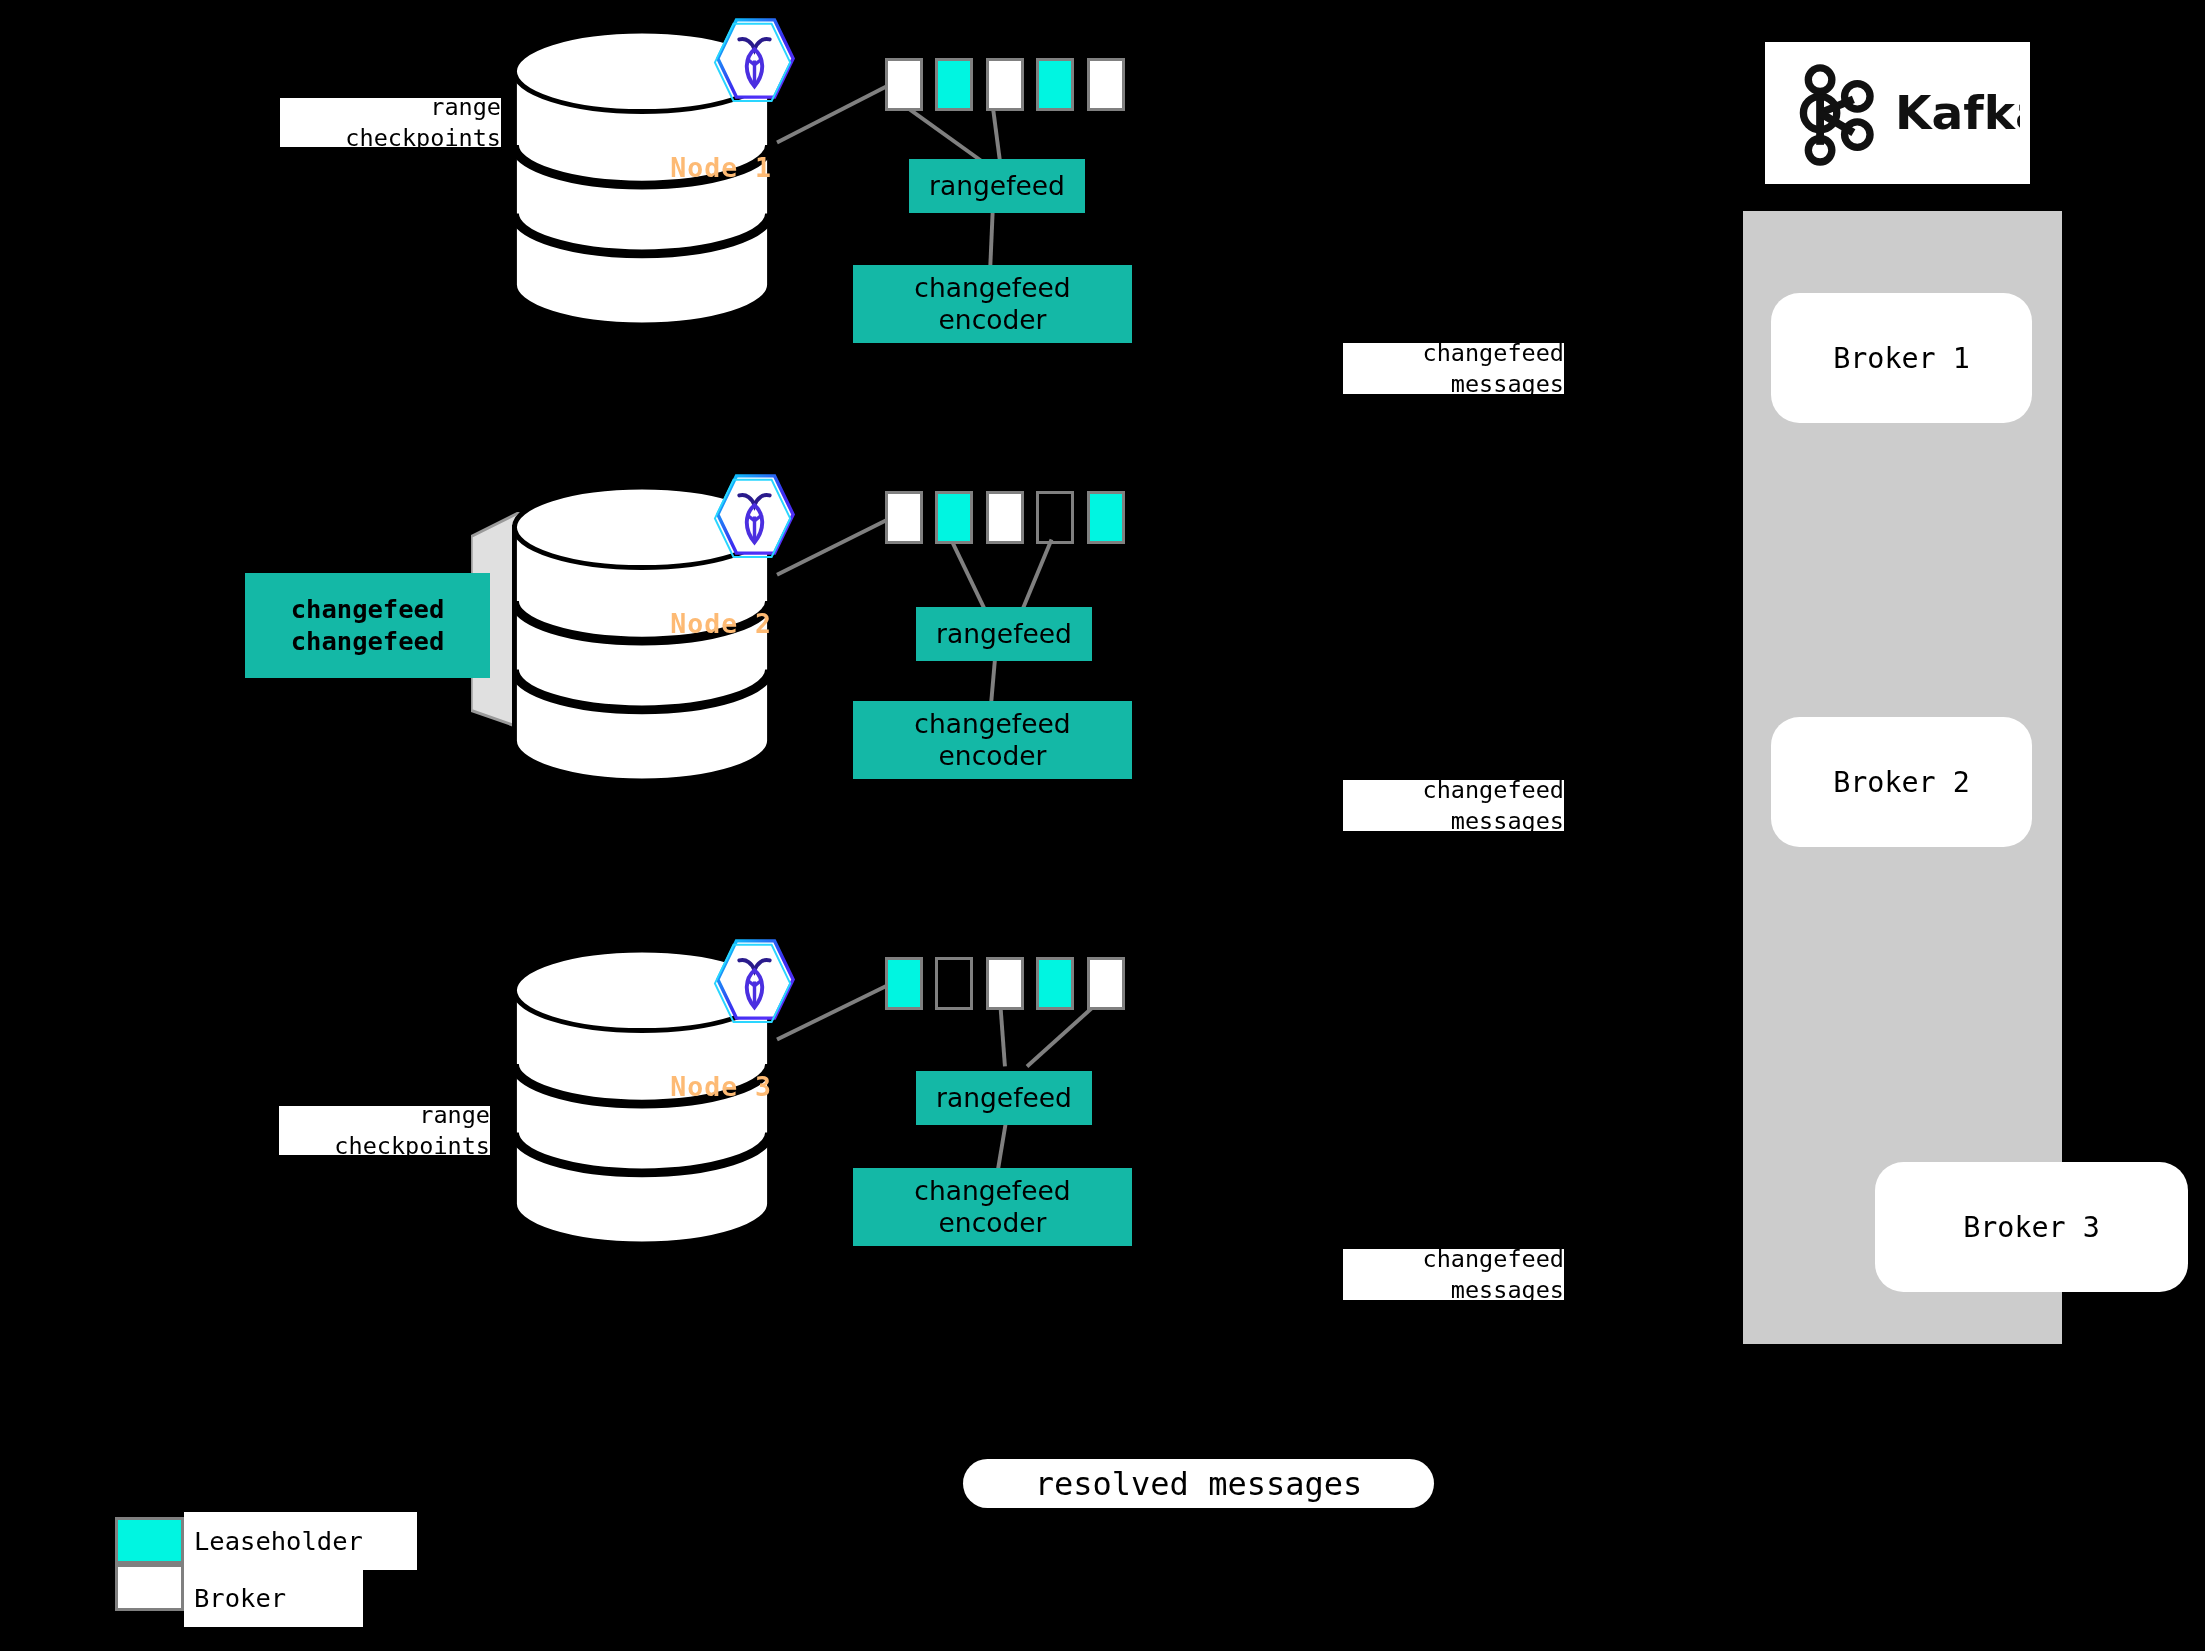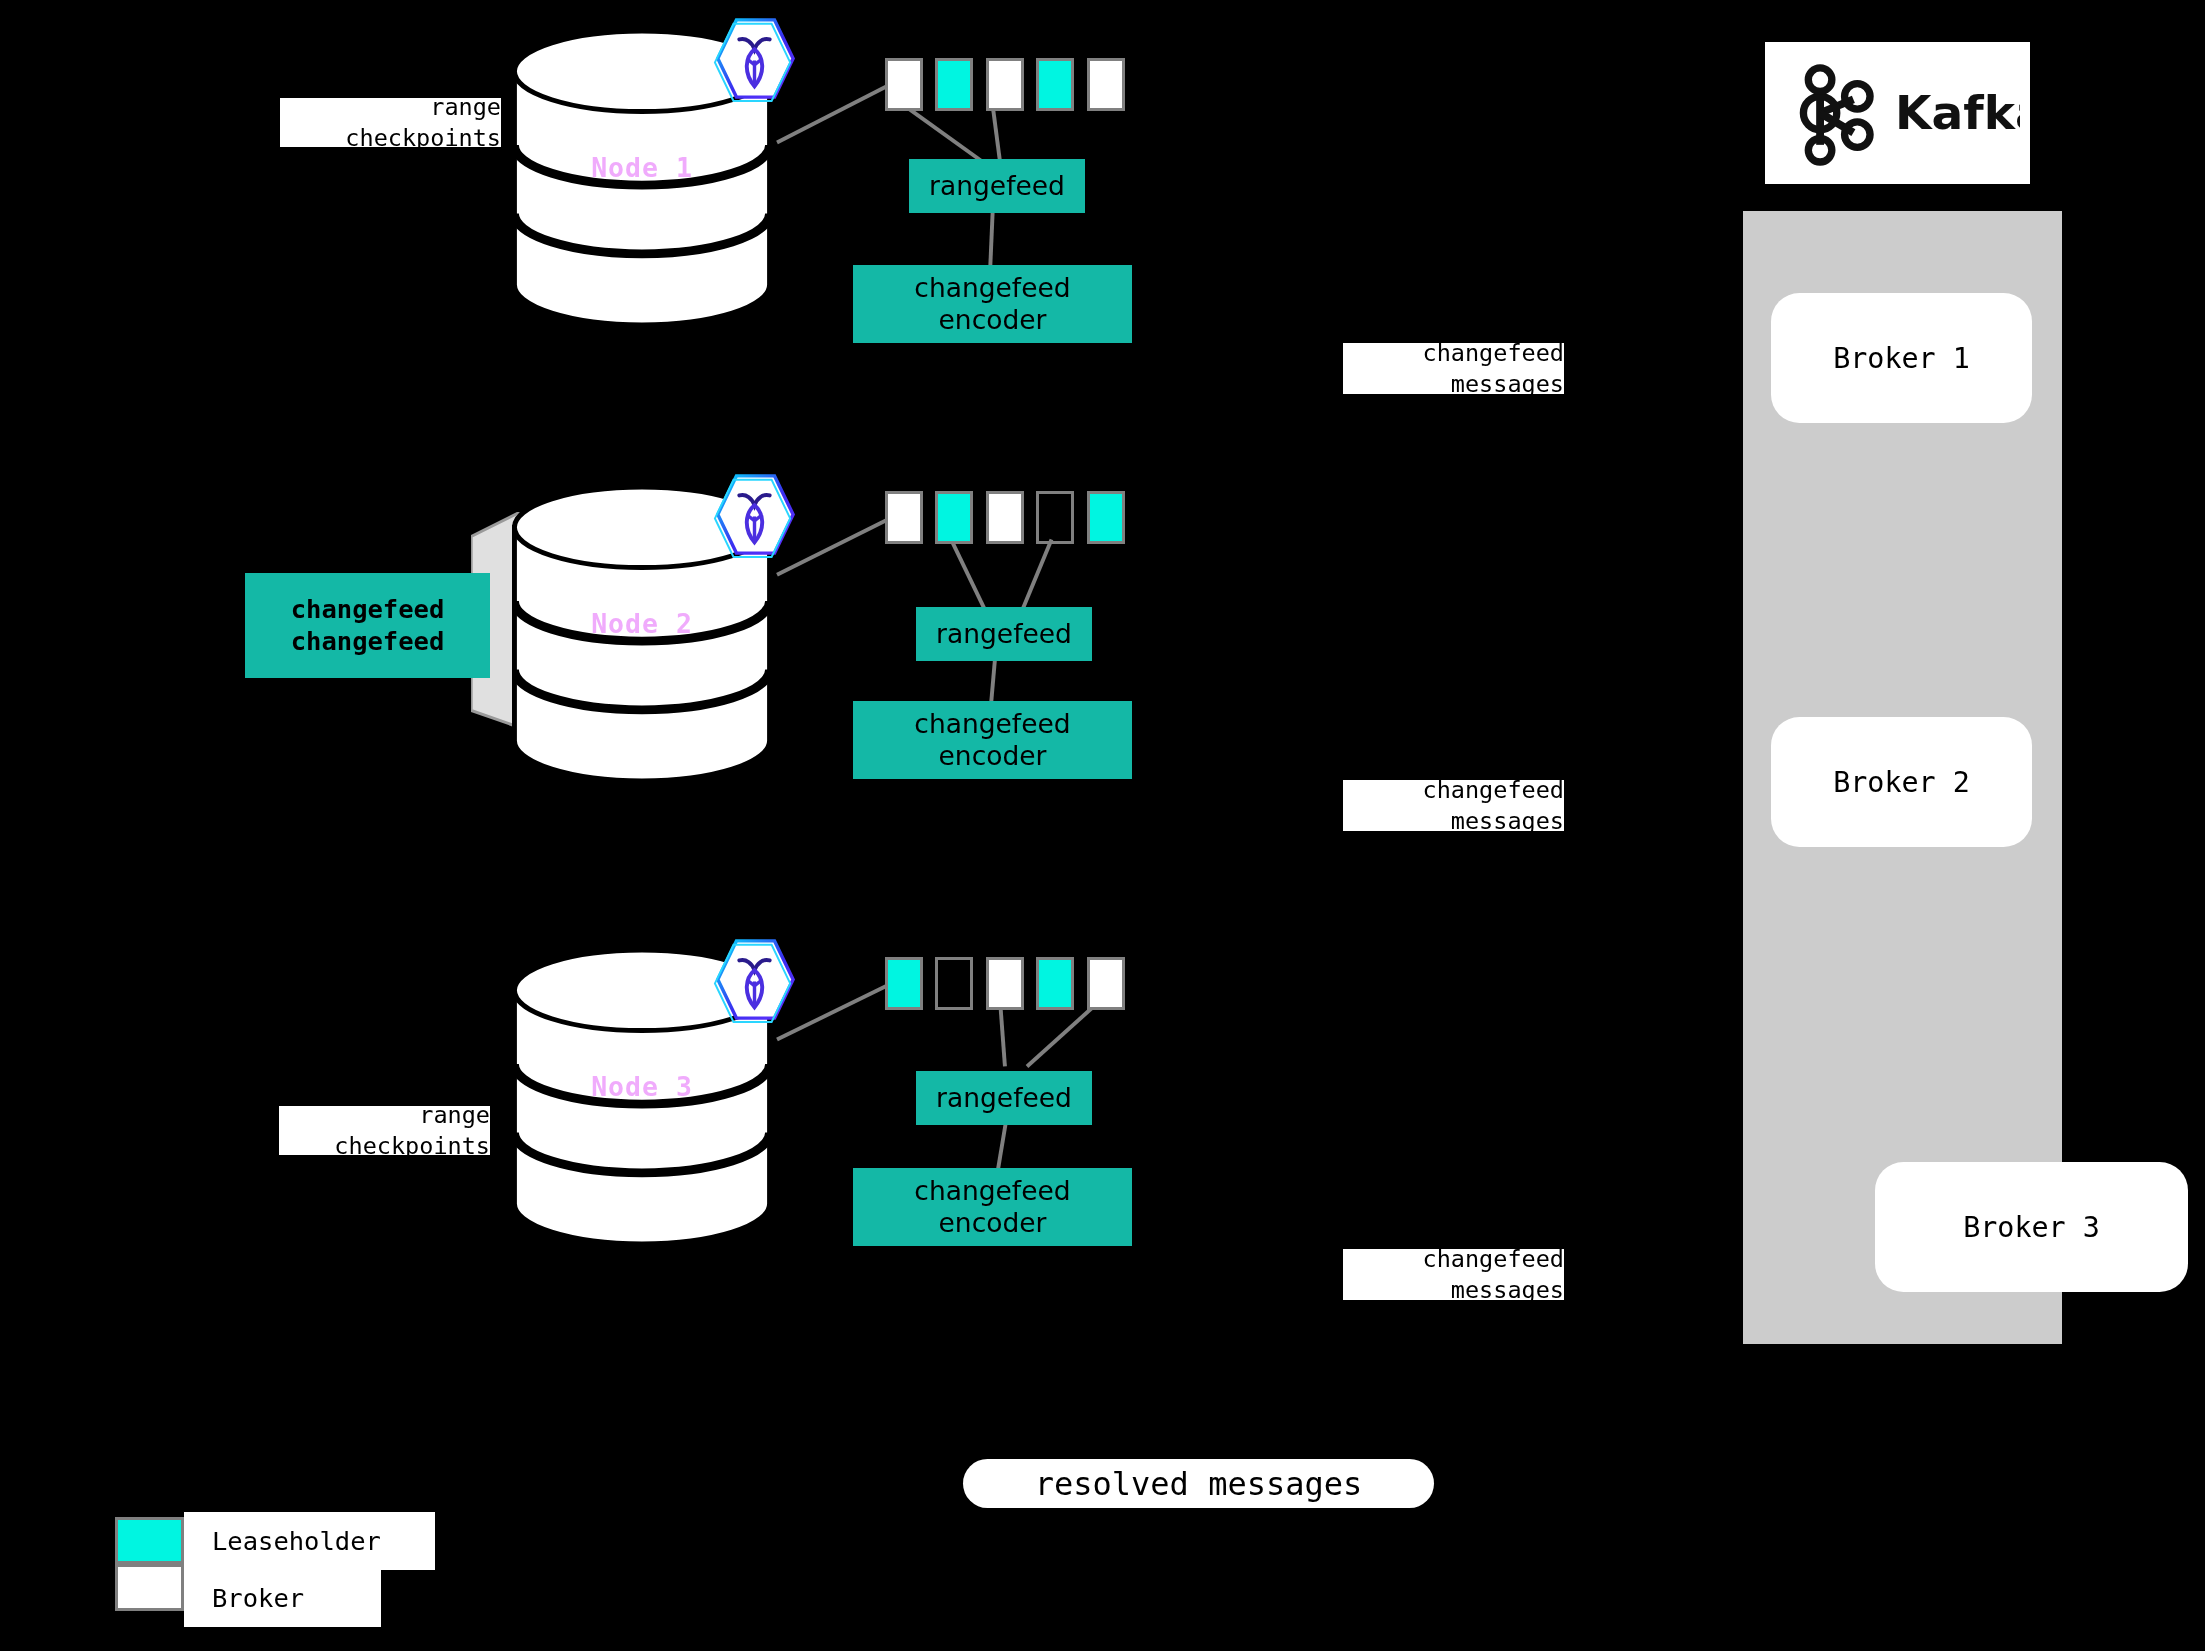--- a/index.html
+++ b/index.html
@@ -26,22 +26,22 @@
   .gbox{
     background:#14b8a6;color:#000000;
     display:flex;flex-direction:column;align-items:center;justify-content:center;
     font-family:"DejaVu Sans", sans-serif;
     line-height:1.22;text-align:center;
   }
 
   
   .cyl{position:absolute;}
   .node-label{
-    position:absolute;width:100%;text-align:center;
-    color:#f0abfc;font-weight:bold;
+    position:absolute;width:100%;text-align:right;
+    color:#fdba74;font-weight:bold;
     font-family:"DejaVu Sans Mono", monospace;
     letter-spacing:1px;
   }
 
   
   .range{position:absolute;border:3.4px solid #808080;box-sizing:border-box;}
   .range.replica{background:#ffffff;}
   .range.leaseholder{background:#00f5e1;}
   .range.empty{background:transparent;}
 
@@ -60,21 +60,21 @@
     display:flex;align-items:center;justify-content:center;
     color:#000;font-family:"DejaVu Sans Mono", monospace;
   }
 
   
   .legend-swatch{position:absolute;border:3.4px solid #808080;box-sizing:border-box;}
   .legend-text{
     position:absolute;background:#ffffff;color:#000;
     display:flex;align-items:center;
     font-family:"DejaVu Sans Mono", monospace;
-    padding-left:28px;
+    padding-left:10px;
   }
 </style>
 </head>
 <body>
 
 <div class="stage">
 
   <svg class="layer" viewBox="0 0 4498 3369">
     <g stroke="#808080" stroke-width="8" fill="none">
 

